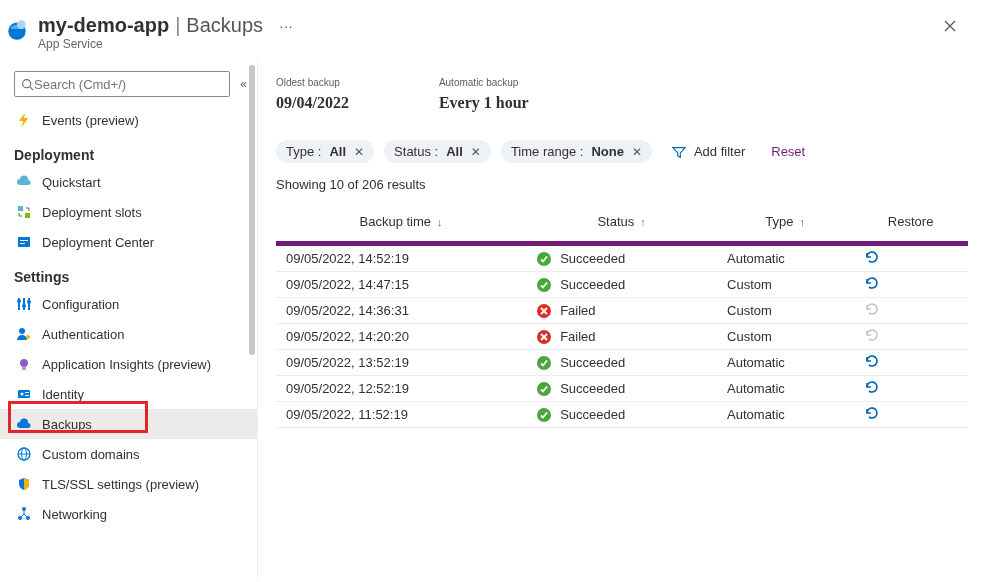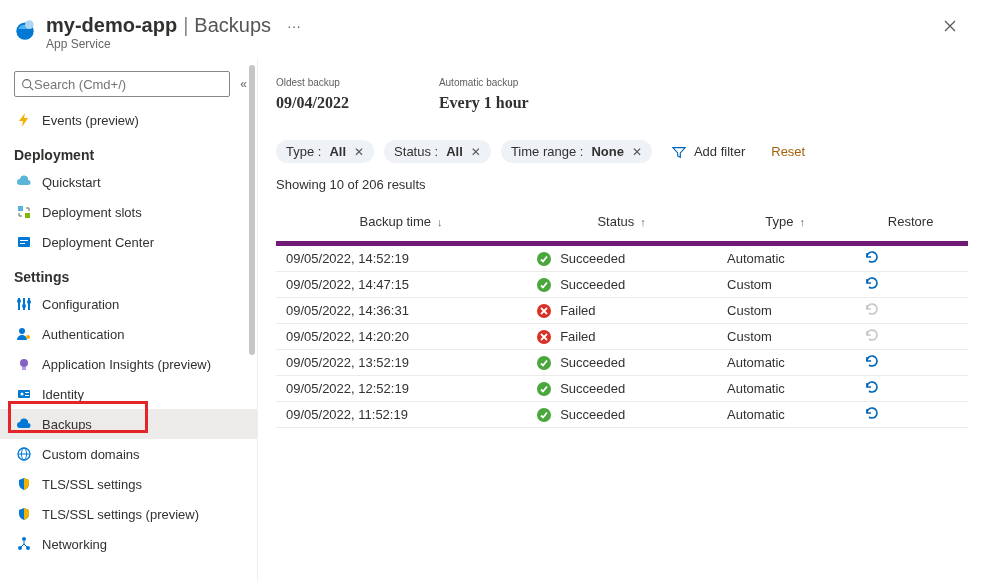--- a/index.html
+++ b/index.html
@@ -10,21 +10,21 @@
     background: #fff;
     width: 982px;
     height: 582px;
     overflow: hidden;
     position: relative;
   }
   
   .header {
     display: flex;
     align-items: flex-start;
-    padding: 14px 20px 8px 12px;
+    padding: 14px 20px 8px 4px;
   }
   .header-icon {
     width: 26px;
     height: 26px;
     margin-right: 8px;
     margin-top: 2px;
     flex-shrink: 0;
   }
   .header-text { flex: 1; }
   .title-line { display: flex; align-items: baseline; gap: 6px; }
@@ -118,21 +118,21 @@
     gap: 8px;
     background: #eef2f7;
     border-radius: 14px;
     padding: 4px 10px;
     font-size: 13px;
     cursor: pointer;
   }
   .pill .x { color: #555; font-size: 12px; cursor: pointer; }
   .pill .strong { font-weight: 600; }
   .pill.add { background: transparent; border: none; color: #323130; }
-  .reset { color: #a16207; cursor: pointer; font-size: 13px; margin-left: 6px; }
+  .reset { color: #701a75; cursor: pointer; font-size: 13px; margin-left: 6px; }
 
   .result-count { font-size: 13px; margin-bottom: 10px; }
 
   table { width: 100%; border-collapse: collapse; }
   th {
     text-align: center;
     font-weight: 400;
     font-size: 13px;
     padding: 12px 10px;
     border-bottom: 5px solid #701a75;
@@ -286,29 +286,20 @@
         </div>
         <div class="nav-item">
           <span class="ic">
             <svg viewBox="0 0 16 16">
               <circle cx="8" cy="8" r="6" fill="none" stroke="#0078d4" stroke-width="1.3"></circle>
               <ellipse cx="8" cy="8" rx="2.5" ry="6" fill="none" stroke="#0078d4"></ellipse>
               <path d="M2 8h12" stroke="#0078d4"></path>
             </svg>
           </span>
           <span>Custom domains</span>
-        </div>
-        <div class="nav-item">
-          <span class="ic">
-            <svg viewBox="0 0 16 16">
-              <path d="M8 2l5 2v4c0 3-2 5-5 6-3-1-5-3-5-6V4z" fill="#0078d4"></path>
-              <path d="M8 2l5 2v4c0 3-2 5-5 6V2z" fill="#f2b200"></path>
-            </svg>
-          </span>
-          <span>TLS/SSL settings</span>
         </div>
         <div class="nav-item">
           <span class="ic">
             <svg viewBox="0 0 16 16">
               <path d="M8 2l5 2v4c0 3-2 5-5 6-3-1-5-3-5-6V4z" fill="#0078d4"></path>
               <path d="M8 2l5 2v4c0 3-2 5-5 6V2z" fill="#f2b200"></path>
             </svg>
           </span>
           <span>TLS/SSL settings (preview)</span>
         </div>

